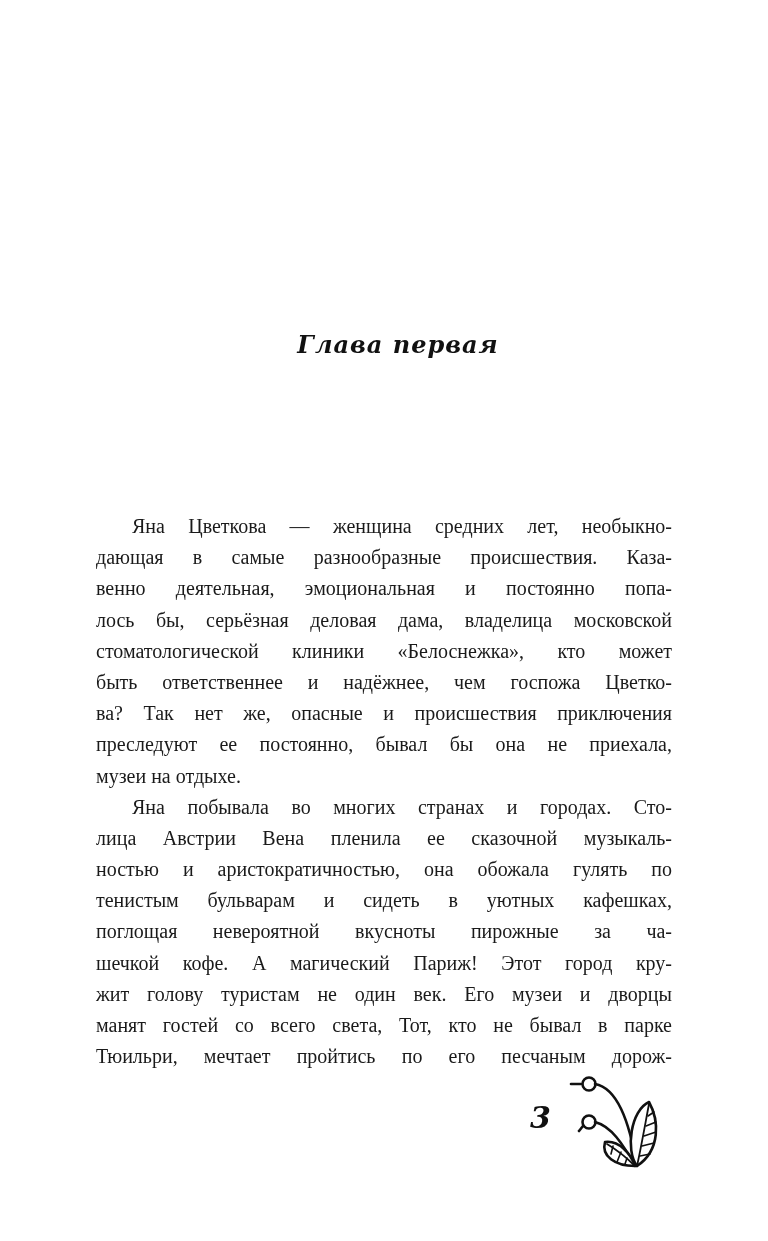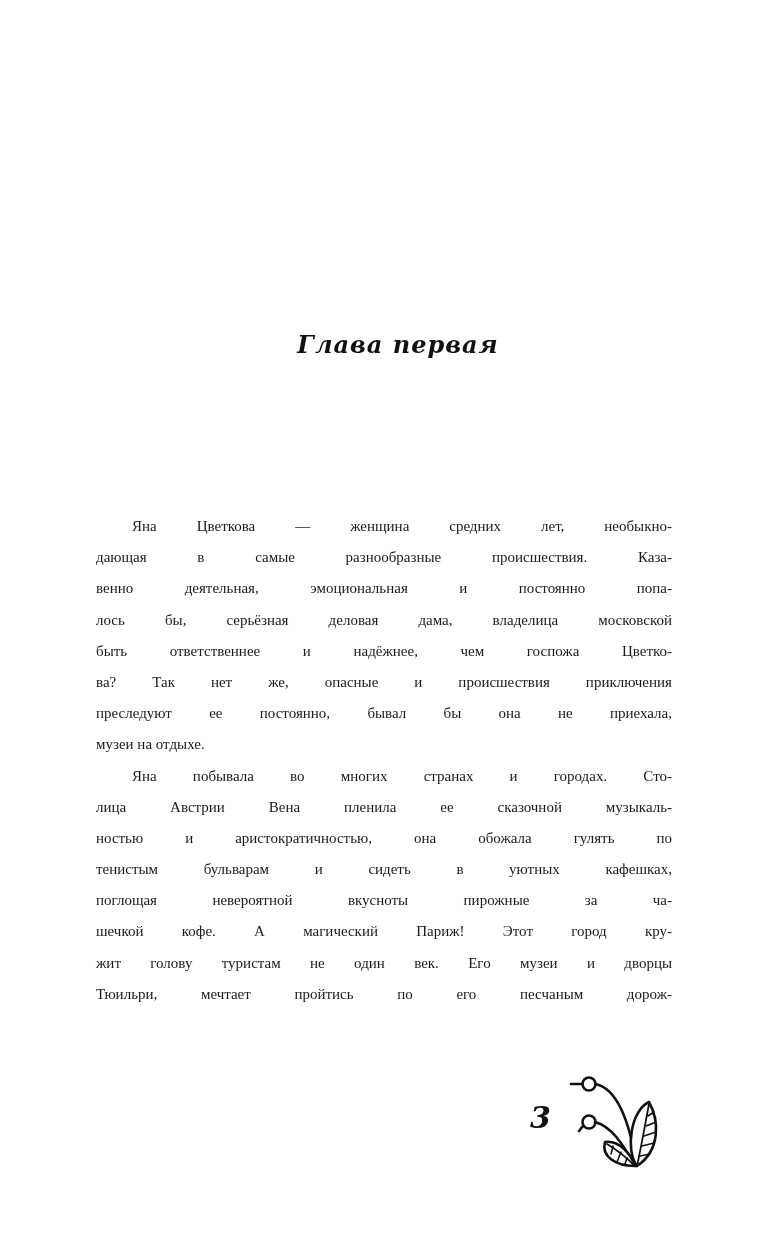--- a/index.html
+++ b/index.html
@@ -9,21 +9,21 @@
     position: absolute; left: 14px; width: 768px; top: 330px;
     text-align: center;
     font-family: "DejaVu Serif", serif;
     font-style: italic; font-weight: bold;
     font-size: 24px; color: #111;
     letter-spacing: 1px;
   }
   .body-text {
     position: absolute; left: 96px; top: 511px; width: 576px;
     font-family: "Liberation Serif", serif;
-    font-size: 15px; line-height: 31.2px; color: #1a1a1a;
+    font-size: 20px; line-height: 31.2px; color: #1a1a1a;
     text-align: justify;
   }
   .line { display: block; white-space: nowrap; text-align: justify; text-align-last: justify; height: 31.2px; }
   .line.last { text-align-last: left; }
   .line.indent { padding-left: 36px; }
   .page-number {
     position: absolute; left: 530px; top: 1100px;
     font-family: "DejaVu Serif", serif; font-style: italic; font-weight: bold;
     font-size: 30px; color: #111;
   }
@@ -34,33 +34,35 @@
 
 <div class="page">
   <div class="chapter-title">Глава первая</div>
 
   <div class="body-text">
     <div>
       <span class="line indent">Яна Цветкова — женщина средних лет, необыкно-</span>
       <span class="line">дающая в самые разнообразные происшествия. Каза-</span>
       <span class="line">венно деятельная, эмоциональная и постоянно попа-</span>
       <span class="line">лось бы, серьёзная деловая дама, владелица московской</span>
+      <span class="line">стоматологической клиники «Белоснежка», кто может</span>
       <span class="line">быть ответственнее и надёжнее, чем госпожа Цветко-</span>
       <span class="line">ва? Так нет же, опасные и происшествия приключения</span>
       <span class="line">преследуют ее постоянно, бывал бы она не приехала,</span>
       <span class="line last">музеи на отдыхе.</span>
     </div>
     <div>
       <span class="line indent">Яна побывала во многих странах и городах. Сто-</span>
       <span class="line">лица Австрии Вена пленила ее сказочной музыкаль-</span>
       <span class="line">ностью и аристократичностью, она обожала гулять по</span>
       <span class="line">тенистым бульварам и сидеть в уютных кафешках,</span>
       <span class="line">поглощая невероятной вкусноты пирожные за ча-</span>
       <span class="line">шечкой кофе. А магический Париж! Этот город кру-</span>
       <span class="line">жит голову туристам не один век. Его музеи и дворцы</span>
+      <span class="line">манят гостей со всего света, Тот, кто не бывал в парке</span>
       <span class="line">Тюильри, мечтает пройтись по его песчаным дорож-</span>
     </div>
   </div>
 
   <div class="page-number">3</div>
 
   <svg class="ornament" viewBox="0 0 100 105" fill="none" stroke="#111" stroke-width="2.6" stroke-linecap="round" stroke-linejoin="round">
 
     <path d="M6 14 L16 14"></path>
     <circle cx="24" cy="14" r="6.5" fill="#fff"></circle>

